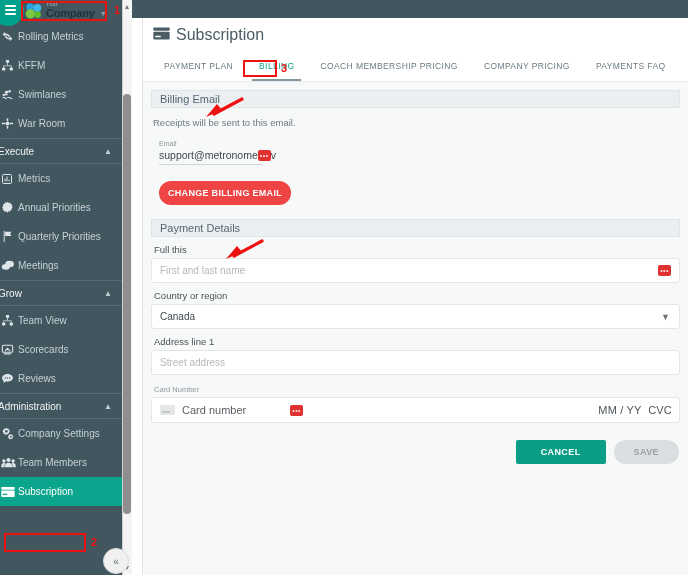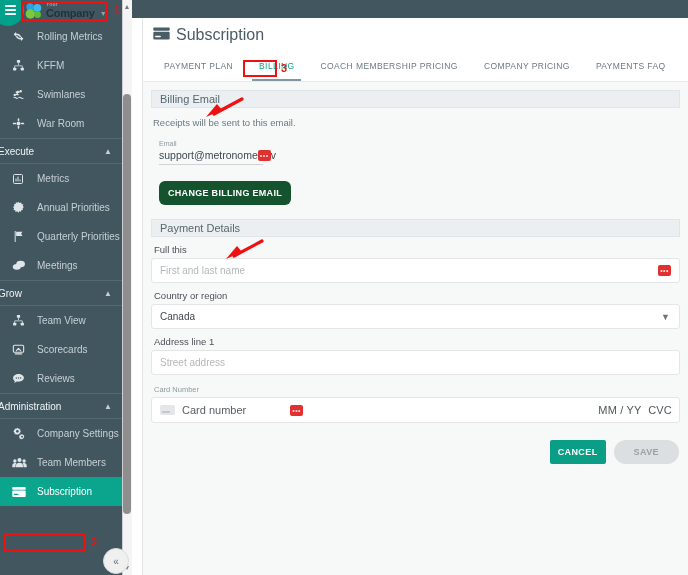--- a/index.html
+++ b/index.html
@@ -110,25 +110,24 @@
     margin-left: 2px;
     margin-top: 5px;
   }
 
   .nav-list { position: absolute; left: 0; top: 22px; width: 122px; }
 
   .nav-item {
     display: flex;
     align-items: center;
     height: 29px;
-    padding-left: 12px;
+    padding-left: 1px;
     color: #c6d0d4;
     font-size: 10px;
     cursor: pointer;
-    gap: 8px;
   }
   .nav-item .ico {
     width: 17px;
     flex: 0 0 17px;
     display: flex;
     align-items: center;
     color: #dfe6e9;
   }
   .nav-item .lbl { white-space: nowrap; }
   .nav-item.active { background: #0aa58c; }
@@ -265,27 +264,27 @@
     padding: 1px 2px;
     vertical-align: middle;
   }
 
   .btn {
     border: none;
     cursor: pointer;
     font-family: inherit;
   }
   .btn-primary {
-    background: #14532d;
+    background: #ef4444;
     color: #ffffff;
     font-size: 9px;
     font-weight: bold;
     letter-spacing: .3px;
     padding: 7px 9px;
-    border-radius: 6px;
+    border-radius: 12px;
   }
   .change-email-wrap { padding: 12px 0 14px 8px; }
 
   .pd-block { padding: 0 0 0 0; }
   .pd-label {
     font-size: 9.5px;
     color: #4a5258;
     padding: 7px 2px 3px 3px;
   }
   .inp {
@@ -357,21 +356,21 @@
     justify-content: flex-end;
     gap: 8px;
     padding: 17px 1px 0 0;
   }
   .btn-cancel {
     background: #0a9e86;
     color: #ffffff;
     font-size: 9px;
     font-weight: bold;
     letter-spacing: .4px;
-    padding: 7px 8px;
+    padding: 7px 25px;
     border-radius: 2px;
   }
   .btn-save {
     background: #dcdfe1;
     color: #9aa0a4;
     font-size: 9px;
     font-weight: bold;
     letter-spacing: .4px;
     padding: 7px 20px;
     border-radius: 12px;

